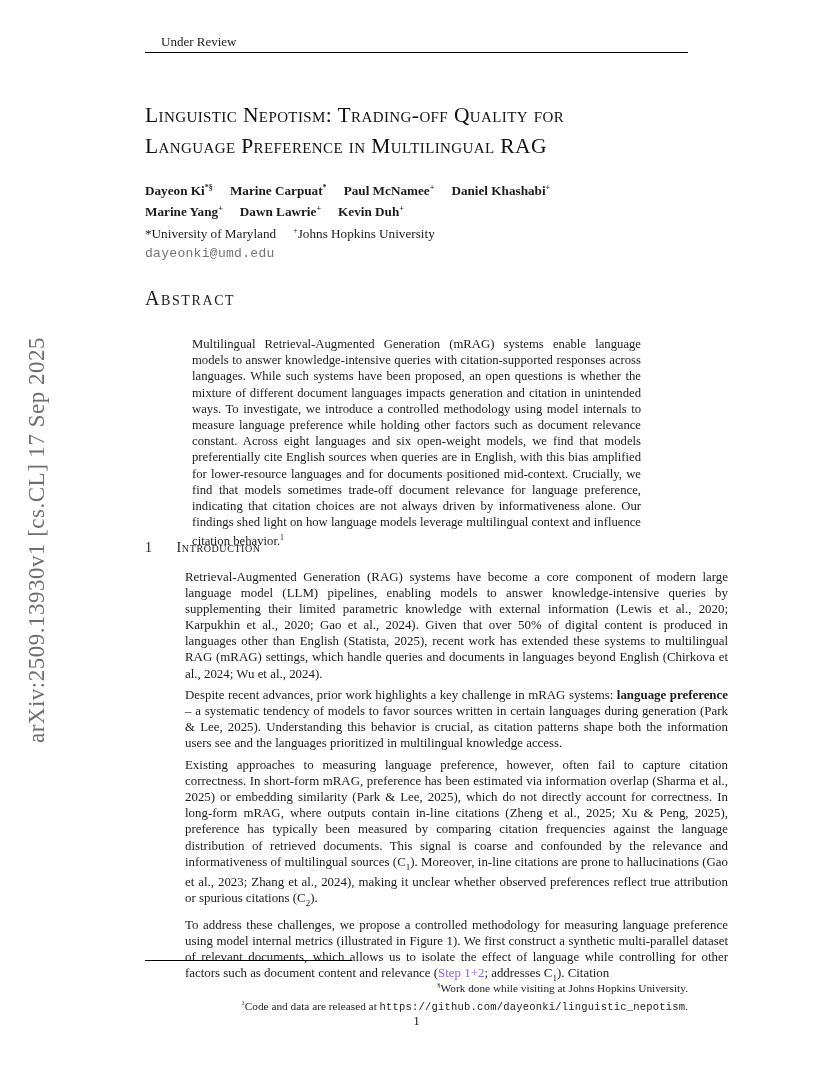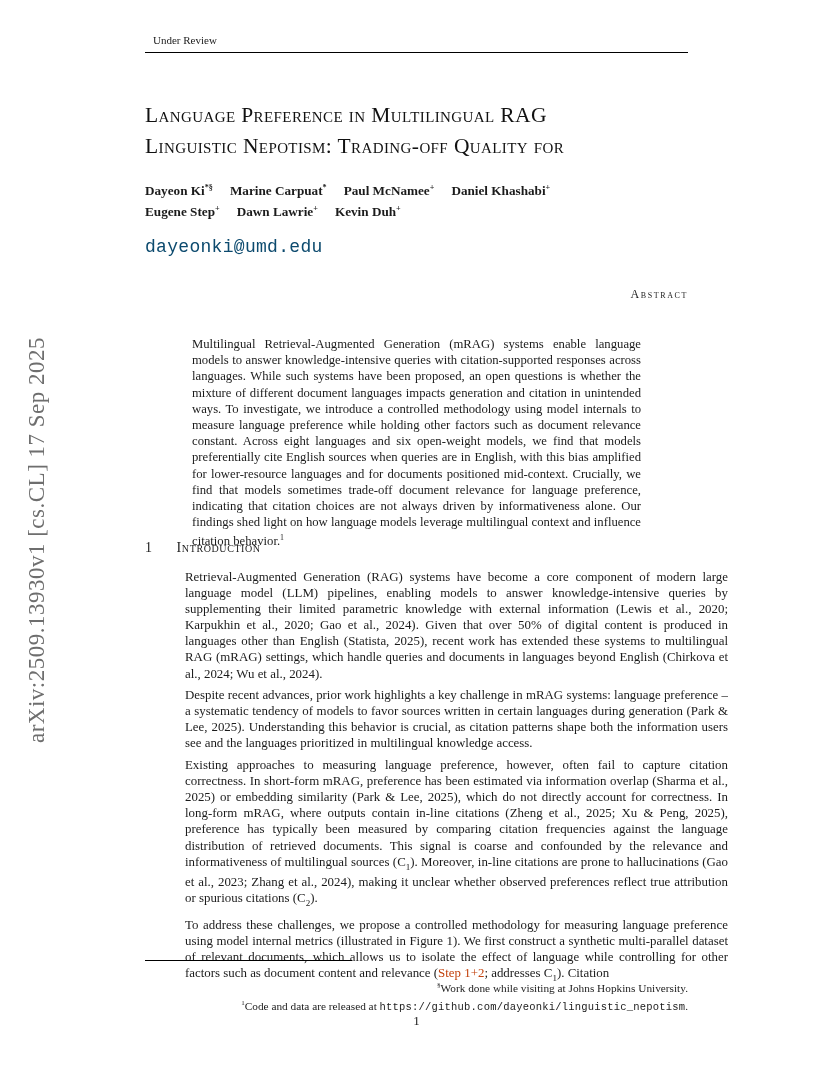--- a/index.html
+++ b/index.html
@@ -17,44 +17,44 @@
     position:absolute;
     top:540px;left:37px;
     transform:translate(-50%,-50%) rotate(-90deg);
     transform-origin:center;
     white-space:nowrap;
     font-size:23px;
     letter-spacing:0.5px;
     color:#6e6e6e;
   }
   .content{position:absolute;left:145px;top:0;width:543px;}
-  .running-header{position:absolute;top:34px;left:8px;font-size:11px;}
+  .running-header{position:absolute;top:34px;left:16px;font-size:13px;}
   .header-rule{position:absolute;top:52px;left:0;width:543px;border-top:1.6px solid #000;}
   .title{
     position:absolute;top:100px;left:0;width:543px;
     font-size:21.5px;line-height:31px;
     font-variant:small-caps;
     letter-spacing:0.4px;
     color:#111;
   }
   .authors{position:absolute;top:179px;left:0;width:543px;font-size:13.2px;line-height:18px;}
   .author-row .seg-bold{font-weight:bold;text-align:right;}
   .seg-bsup{font-weight:bold;vertical-align:super;font-size:0.62em;}
   .seg-sup{vertical-align:super;font-size:0.62em;}
   .seg-sub{vertical-align:sub;font-size:0.7em;}
   .seg-gap{display:inline-block;width:17px;}
-  .seg-bold{font-weight:normal;}
-  .seg-link{color:#c2410c;}
+  .seg-bold{font-weight:bold;}
+  .seg-link{color:#8b5cf6;}
   .seg-mono{font-family:"Liberation Mono","DejaVu Sans Mono",monospace;font-size:0.93em;letter-spacing:0.2px;}
-  .email{font-family:"Liberation Mono","DejaVu Sans Mono",monospace;font-size:18px;margin-top:16px;letter-spacing:0.3px;color:#0c4a6e;}
+  .email{font-family:"Liberation Mono","DejaVu Sans Mono",monospace;font-size:13px;margin-top:2px;letter-spacing:0.3px;color:#737373;}
   .abstract-heading{
     position:absolute;top:287px;left:0;width:543px;
-    text-align:right;
+    text-align:left;
     font-variant:small-caps;
-    font-size:12px;letter-spacing:1.6px;
+    font-size:20px;letter-spacing:1.6px;
   }
   .abstract-body{
     position:absolute;top:316px;left:47px;width:449px;
     font-size:12.7px;line-height:16.2px;
     text-align:justify;
     margin-top:20px;
   }
   .section-heading{
     position:absolute;top:540px;left:0;width:543px;
     font-size:14px;
@@ -80,27 +80,28 @@
 <div class="page">
 
   <div class="watermark">arXiv:2509.13930v1  [cs.CL]  17 Sep 2025</div>
 
   <div class="content">
 
     <div class="running-header">Under Review</div>
     <div class="header-rule"></div>
 
     <div class="title">
+      <div>Linguistic Nepotism: Trading-off Quality for</div>
       <div>Language Preference in Multilingual RAG</div>
-      <div>Linguistic Nepotism: Trading-off Quality for</div>
     </div>
 
     <div class="authors">
       <div class="author-row"><span class="seg-bold">Dayeon Ki</span><span class="seg-bsup">*§</span><span class="seg-gap"> </span><span class="seg-bold">Marine Carpuat</span><span class="seg-bsup">*</span><span class="seg-gap"> </span><span class="seg-bold">Paul McNamee</span><span class="seg-bsup">+</span><span class="seg-gap"> </span><span class="seg-bold">Daniel Khashabi</span><span class="seg-bsup">+</span></div>
-      <div class="author-row"><span class="seg-bold">Eugene Step</span><span class="seg-bsup">+</span><span class="seg-gap"> </span><span class="seg-bold">Dawn Lawrie</span><span class="seg-bsup">+</span><span class="seg-gap"> </span><span class="seg-bold">Kevin Duh</span><span class="seg-bsup">+</span></div>
+      <div class="author-row"><span class="seg-bold">Marine Yang</span><span class="seg-bsup">+</span><span class="seg-gap"> </span><span class="seg-bold">Dawn Lawrie</span><span class="seg-bsup">+</span><span class="seg-gap"> </span><span class="seg-bold">Kevin Duh</span><span class="seg-bsup">+</span></div>
+      <div class="affiliation-line"><span>*</span><span>University of Maryland</span><span class="seg-gap"> </span><span class="seg-sup">+</span><span>Johns Hopkins University</span></div>
       <div class="email">dayeonki@umd.edu</div>
     </div>
 
     <div class="abstract-heading">Abstract</div>
     <div class="abstract-body"><span>Multilingual Retrieval-Augmented Generation (mRAG) systems enable language models to answer knowledge-intensive queries with citation-supported responses across languages. While such systems have been proposed, an open questions is whether the mixture of different document languages impacts generation and citation in unintended ways. To investigate, we introduce a controlled methodology using model internals to measure language preference while holding other factors such as document relevance constant. Across eight languages and six open-weight models, we find that models preferentially cite English sources when queries are in English, with this bias amplified for lower-resource languages and for documents positioned mid-context. Crucially, we find that models sometimes trade-off document relevance for language preference, indicating that citation choices are not always driven by informativeness alone. Our findings shed light on how language models leverage multilingual context and influence citation behavior.</span><span class="seg-sup">1</span></div>
 
     <div class="section-heading">
       <span class="section-number">1</span><span>Introduction</span>
     </div>
 

